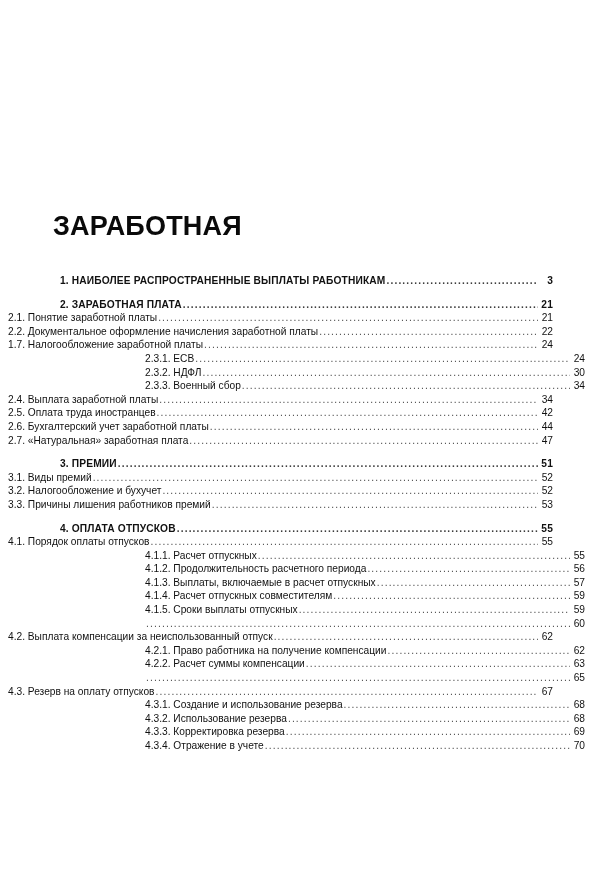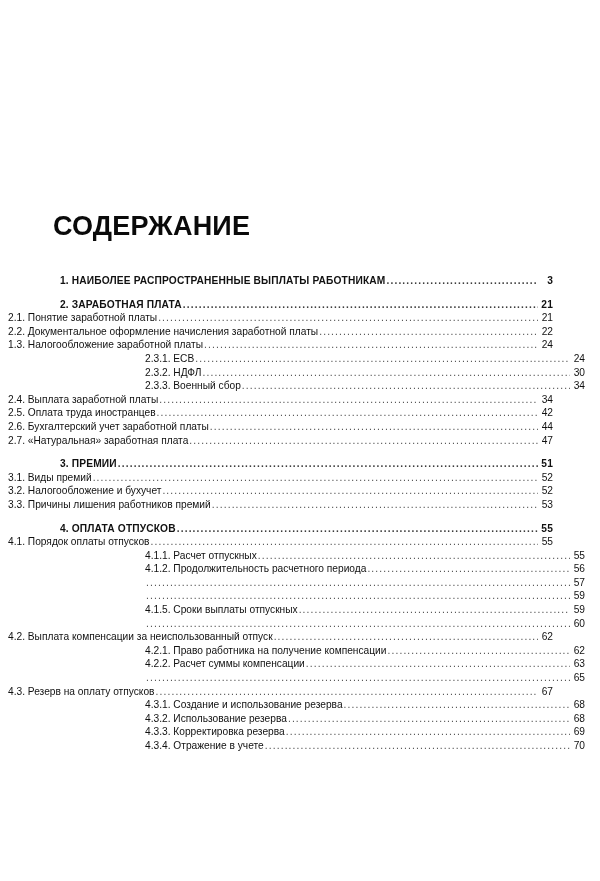--- a/index.html
+++ b/index.html
@@ -98,21 +98,21 @@
     text-align: right;
     min-width: 13px;
     font-variant-numeric: tabular-nums;
   }
 </style>
 </head>
 <body>
 
 <div class="page">
 
-  <div class="toc-title">СОДЕРЖАНИЕ</div>
+  <div class="toc-title">ЗАРАБОТНАЯ</div>
 
   <div class="toc">
       <div class="toc-entry lvl1">
         <span class="entry-label">1. НАИБОЛЕЕ РАСПРОСТРАНЕННЫЕ ВЫПЛАТЫ РАБОТНИКАМ</span>
         <span class="leader"></span>
         <span class="entry-page">3</span>
       </div>
       <div class="toc-entry lvl1 gap-before">
         <span class="entry-label">2. ЗАРАБОТНАЯ ПЛАТА</span>
         <span class="leader"></span>
@@ -122,21 +122,21 @@
         <span class="entry-label">2.1. Понятие заработной платы</span>
         <span class="leader"></span>
         <span class="entry-page">21</span>
       </div>
       <div class="toc-entry lvl2">
         <span class="entry-label">2.2. Документальное оформление начисления заработной платы</span>
         <span class="leader"></span>
         <span class="entry-page">22</span>
       </div>
       <div class="toc-entry lvl2">
-        <span class="entry-label">1.3. Налогообложение заработной платы</span>
+        <span class="entry-label">1.7. Налогообложение заработной платы</span>
         <span class="leader"></span>
         <span class="entry-page">24</span>
       </div>
       <div class="toc-entry lvl3">
         <span class="entry-label">2.3.1. ЕСВ</span>
         <span class="leader"></span>
         <span class="entry-page">24</span>
       </div>
       <div class="toc-entry lvl3">
         <span class="entry-label">2.3.2. НДФЛ</span>
@@ -202,24 +202,26 @@
         <span class="entry-label">4.1.1. Расчет отпускных</span>
         <span class="leader"></span>
         <span class="entry-page">55</span>
       </div>
       <div class="toc-entry lvl3">
         <span class="entry-label">4.1.2. Продолжительность расчетного периода</span>
         <span class="leader"></span>
         <span class="entry-page">56</span>
       </div>
       <div class="toc-entry lvl3">
+        <span class="entry-label">4.1.3. Выплаты, включаемые в расчет отпускных</span>
         <span class="leader"></span>
         <span class="entry-page">57</span>
       </div>
       <div class="toc-entry lvl3">
+        <span class="entry-label">4.1.4. Расчет отпускных совместителям</span>
         <span class="leader"></span>
         <span class="entry-page">59</span>
       </div>
       <div class="toc-entry lvl3">
         <span class="entry-label">4.1.5. Сроки выплаты отпускных</span>
         <span class="leader"></span>
         <span class="entry-page">59</span>
       </div>
       <div class="toc-entry lvl3">
         <span class="leader"></span>

